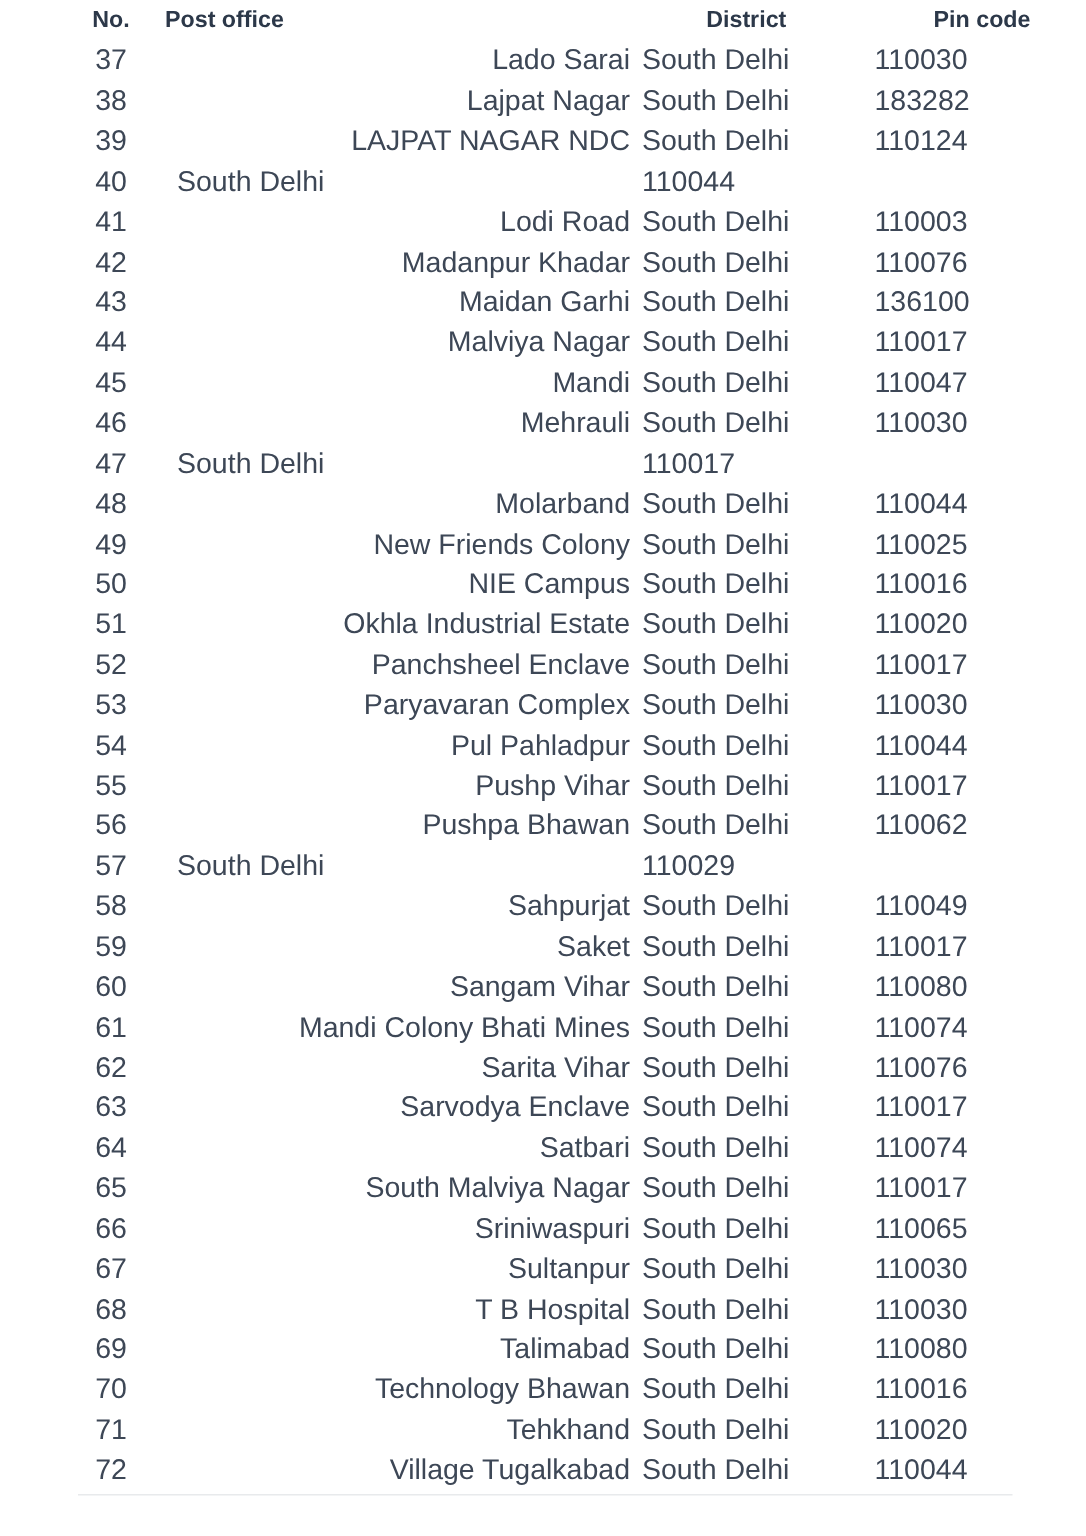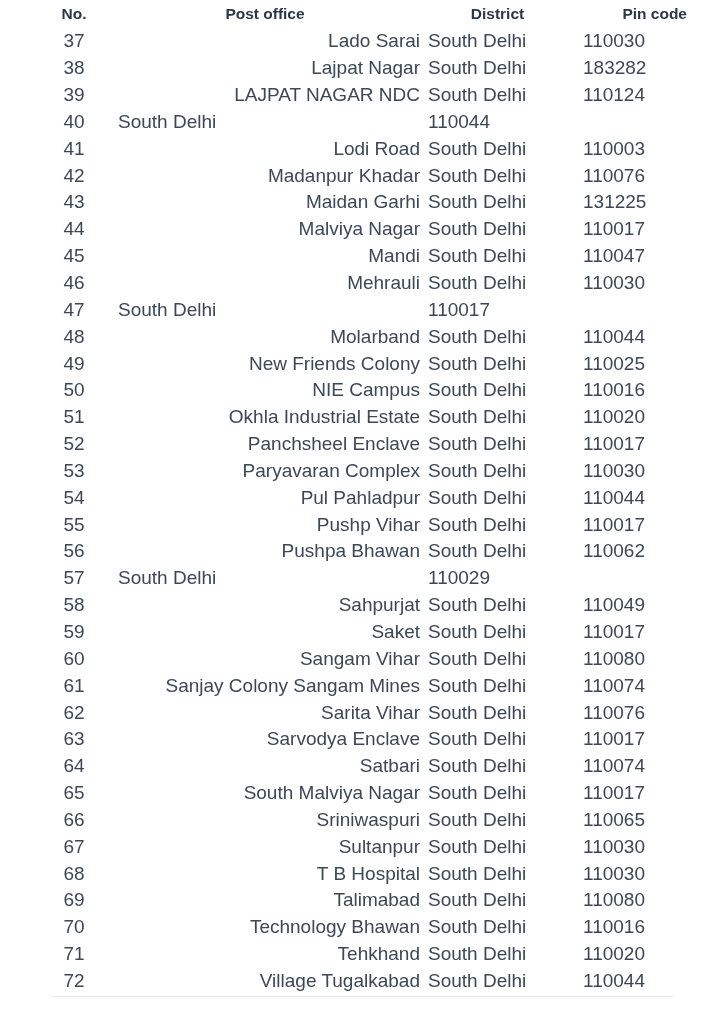--- a/index.html
+++ b/index.html
@@ -27,21 +27,21 @@
     color: #2c3849;
   }
   .data-row {
     height: 26.85px;
     font-size: 19px;
     color: #3d4756;
   }
   .cell { white-space: nowrap; overflow: hidden; }
   
   .c-no   { text-align: center; }
-  .header-row .c-post     { text-align: center; }
+  .header-row .c-post     { }
   .header-row .c-district { text-align: center; }
   .header-row .c-pin      { text-align: right; padding-left: 8px; }
   .data-row .c-post     { text-align: right; padding-left: 8px; }
   .data-row .c-district { text-align: left; padding-left: 8px; }
   .data-row .c-pin      { text-align: left; padding-left: 8px; }
   .bottom-line {
     margin-left: 14px;   
     margin-top: 2px;
     width: 623px;
     height: 1px;
@@ -99,21 +99,21 @@
     <div class="cell c-no">42</div>
     <div class="cell c-post">Madanpur Khadar</div>
     <div class="cell c-district">South Delhi</div>
     <div class="cell c-pin">110076</div>
   </div>
 
   <div class="row data-row">
     <div class="cell c-no">43</div>
     <div class="cell c-post">Maidan Garhi</div>
     <div class="cell c-district">South Delhi</div>
-    <div class="cell c-pin">131225</div>
+    <div class="cell c-pin">136100</div>
   </div>
 
   <div class="row data-row">
     <div class="cell c-no">44</div>
     <div class="cell c-post">Malviya Nagar</div>
     <div class="cell c-district">South Delhi</div>
     <div class="cell c-pin">110017</div>
   </div>
 
   <div class="row data-row">
@@ -221,21 +221,21 @@
 
   <div class="row data-row">
     <div class="cell c-no">60</div>
     <div class="cell c-post">Sangam Vihar</div>
     <div class="cell c-district">South Delhi</div>
     <div class="cell c-pin">110080</div>
   </div>
 
   <div class="row data-row">
     <div class="cell c-no">61</div>
-    <div class="cell c-post">Sanjay Colony Sangam Mines</div>
+    <div class="cell c-post">Mandi Colony Bhati Mines</div>
     <div class="cell c-district">South Delhi</div>
     <div class="cell c-pin">110074</div>
   </div>
 
   <div class="row data-row">
     <div class="cell c-no">62</div>
     <div class="cell c-post">Sarita Vihar</div>
     <div class="cell c-district">South Delhi</div>
     <div class="cell c-pin">110076</div>
   </div>

